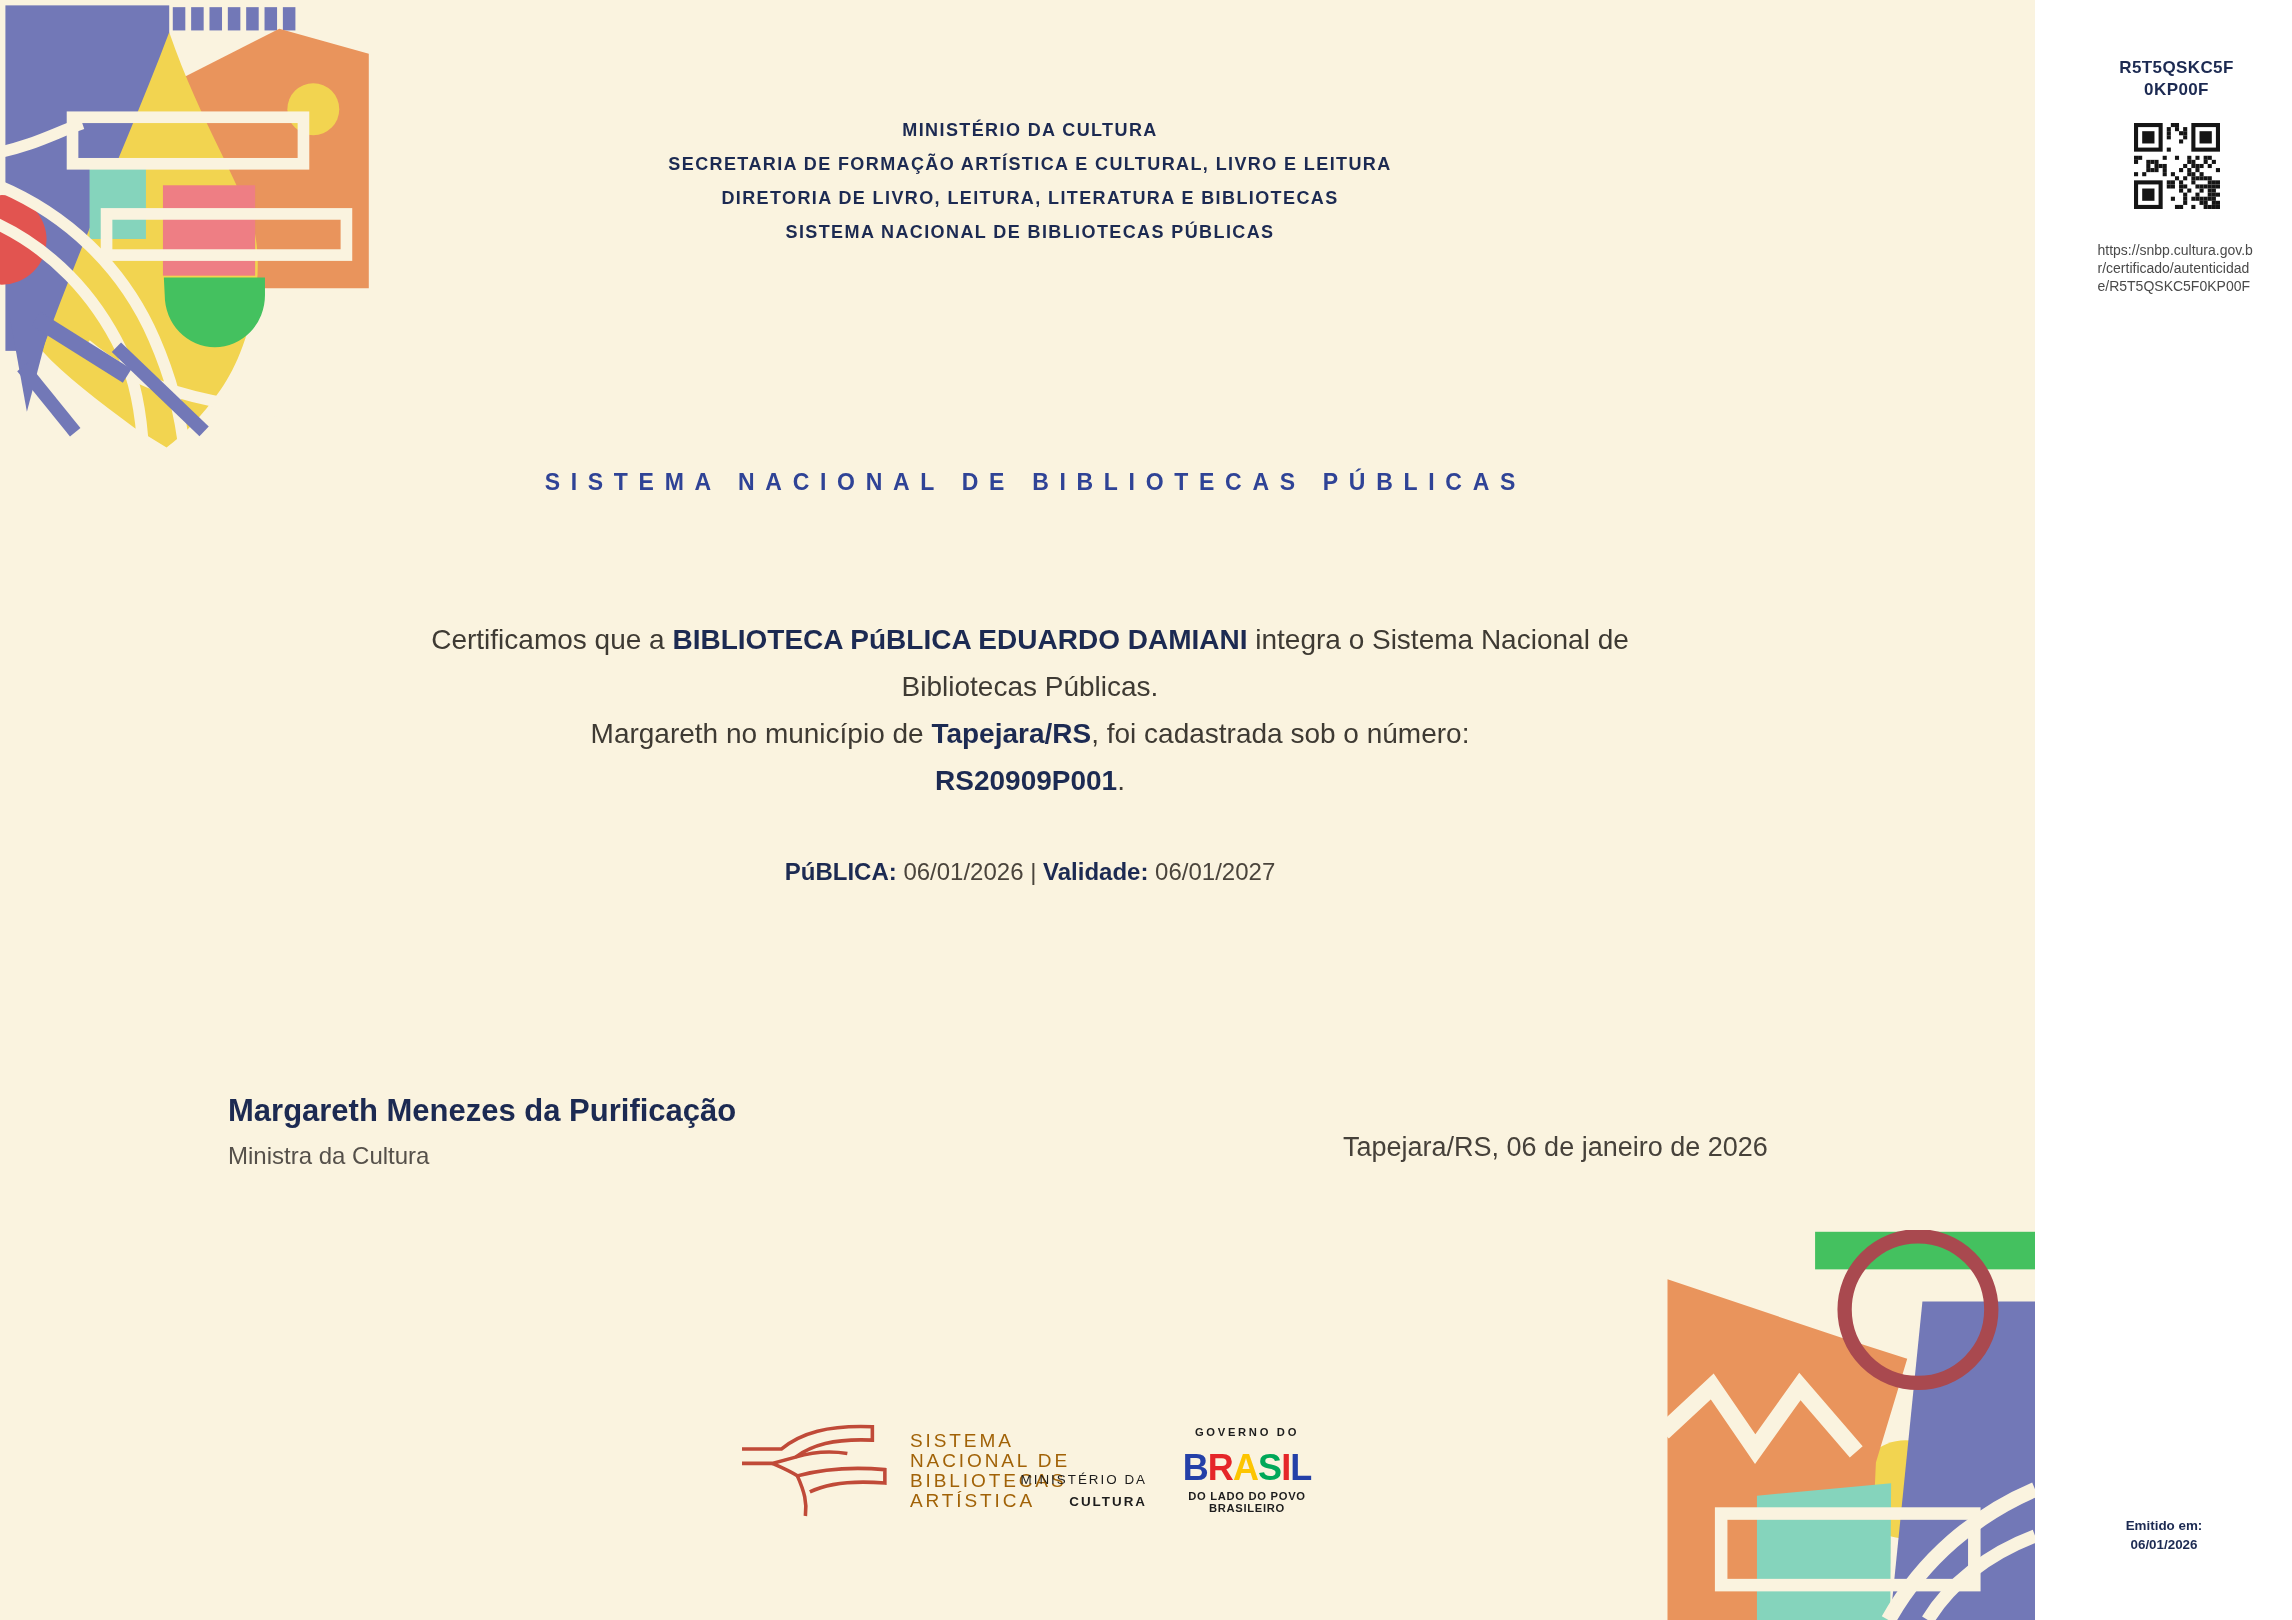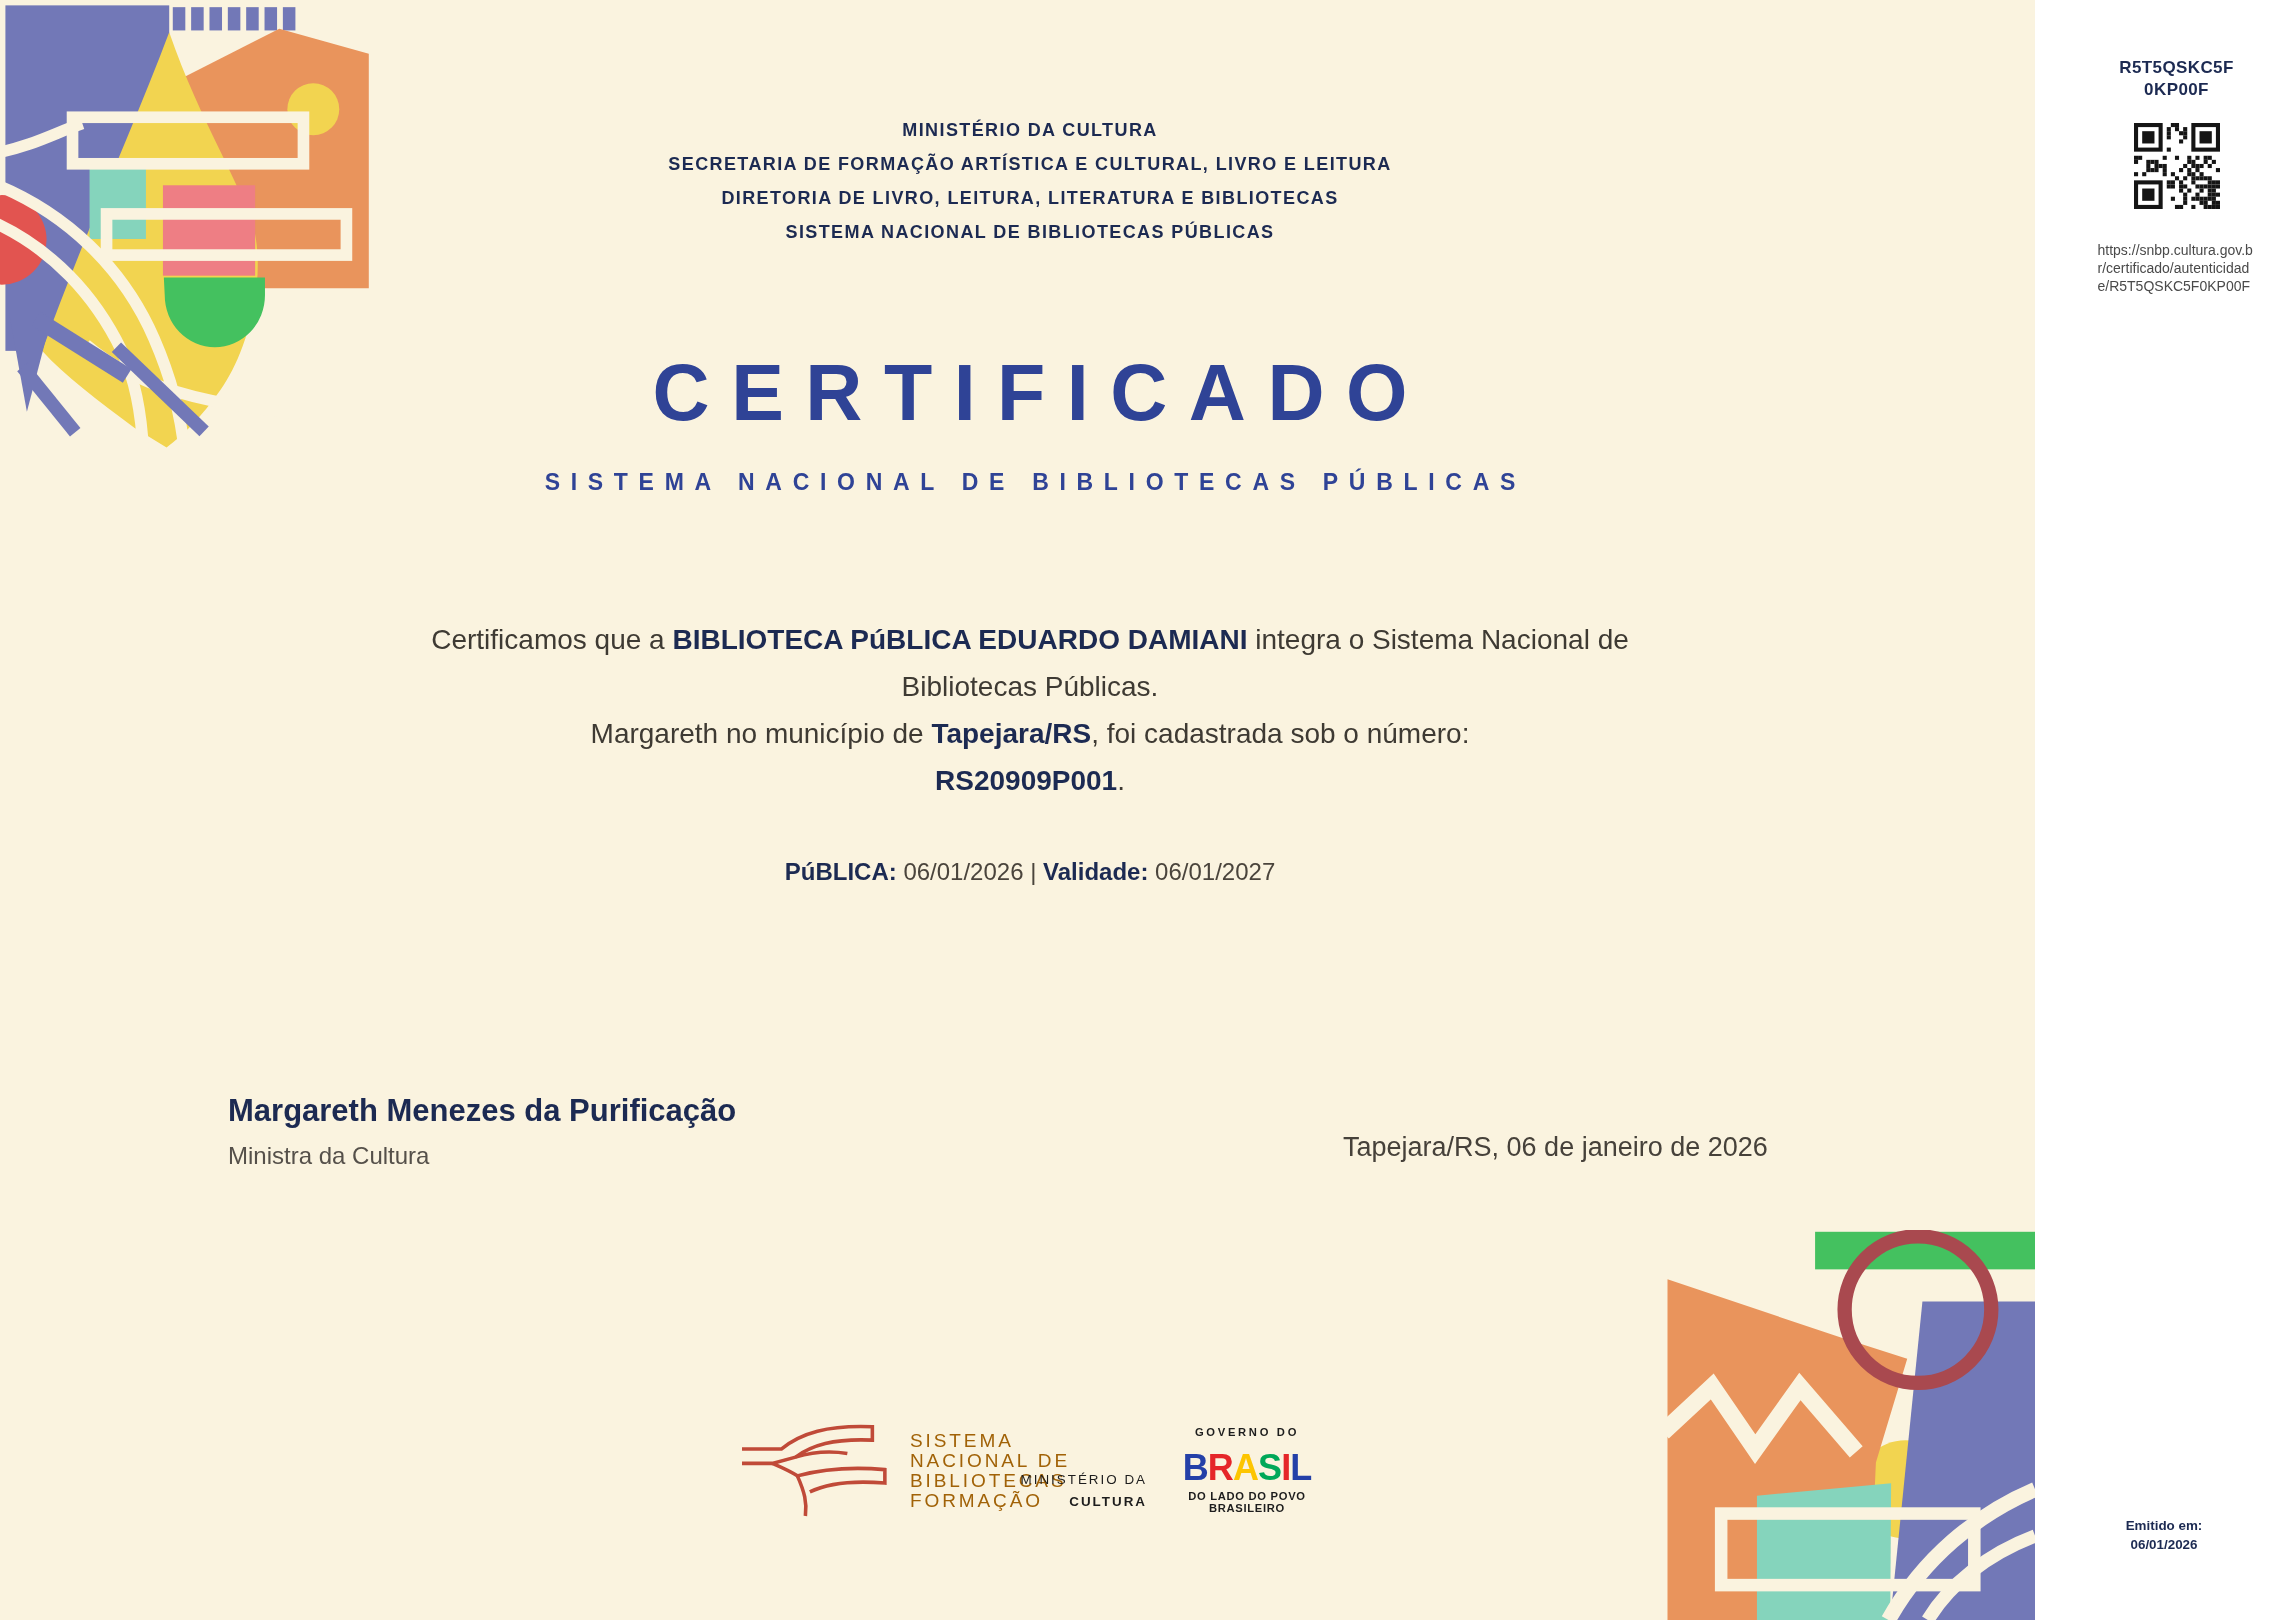--- a/index.html
+++ b/index.html
@@ -101,21 +101,20 @@
     </g>
   </svg>
 
   <div class="header">
     <div>MINISTÉRIO DA CULTURA</div>
     <div>SECRETARIA DE FORMAÇÃO ARTÍSTICA E CULTURAL, LIVRO E LEITURA</div>
     <div>DIRETORIA DE LIVRO, LEITURA, LITERATURA E BIBLIOTECAS</div>
     <div>SISTEMA NACIONAL DE BIBLIOTECAS PÚBLICAS</div>
   </div>
 
-  <div class="title">CERTIFICADO</div>
   <div class="subtitle">SISTEMA NACIONAL DE BIBLIOTECAS PÚBLICAS</div>
 
   <div class="body-text">
     <div class="body-line"><span>Certificamos que a </span><span class="seg-bold">BIBLIOTECA PúBLICA EDUARDO DAMIANI</span><span> integra o Sistema Nacional de</span></div>
     <div class="body-line"><span>Bibliotecas Públicas.</span></div>
     <div class="body-line"><span>Margareth no município de </span><span class="seg-bold">Tapejara/RS</span><span>, foi cadastrada sob o número:</span></div>
     <div class="body-line"><span class="seg-bold">RS20909P001</span><span>.</span></div>
   </div>
 
   <div class="validity"><span class="seg-bold">PúBLICA:</span><span> 06/01/2026 | </span><span class="seg-bold">Validade:</span><span> 06/01/2027</span></div>
@@ -130,21 +129,21 @@
   <svg class="snbp-logo" width="150" height="97" viewBox="0 0 168 108" fill="none" stroke="var(--snbp-red)" stroke-width="4">
     <path d="M0,30 L44,30 C66,12 96,3 146,5 L146,20 C102,18 78,26 60,39"></path>
     <path d="M0,46 L34,46 L60,39 C80,33 100,32 118,35"></path>
     <path d="M34,46 C48,52 56,56 62,60 C92,52 126,50 160,53 L160,68 C122,65 96,68 76,78"></path>
     <path d="M62,60 C70,78 73,90 71,105"></path>
   </svg>
   <div class="snbp-text">
     <div>SISTEMA</div>
     <div>NACIONAL DE</div>
     <div>BIBLIOTECAS</div>
-    <div>FORMAÇÃO</div>
+    <div>ARTÍSTICA</div>
   </div>
   <div class="ministerio">
     <div>MINISTÉRIO DA</div>
     <div class="bold-line">CULTURA</div>
   </div>
   <div class="governo">
     <div class="gov-heading">GOVERNO DO</div>
     <div class="brasil-word"><span style="color: rgb(36, 64, 168);">B</span><span style="color: rgb(229, 38, 41);">R</span><span style="color: rgb(253, 197, 0);">A</span><span style="color: rgb(0, 168, 89);">S</span><span style="color: rgb(229, 38, 41);">I</span><span style="color: rgb(36, 64, 168);">L</span></div>
     <div class="gov-tagline">DO LADO DO POVO BRASILEIRO</div>
   </div>

